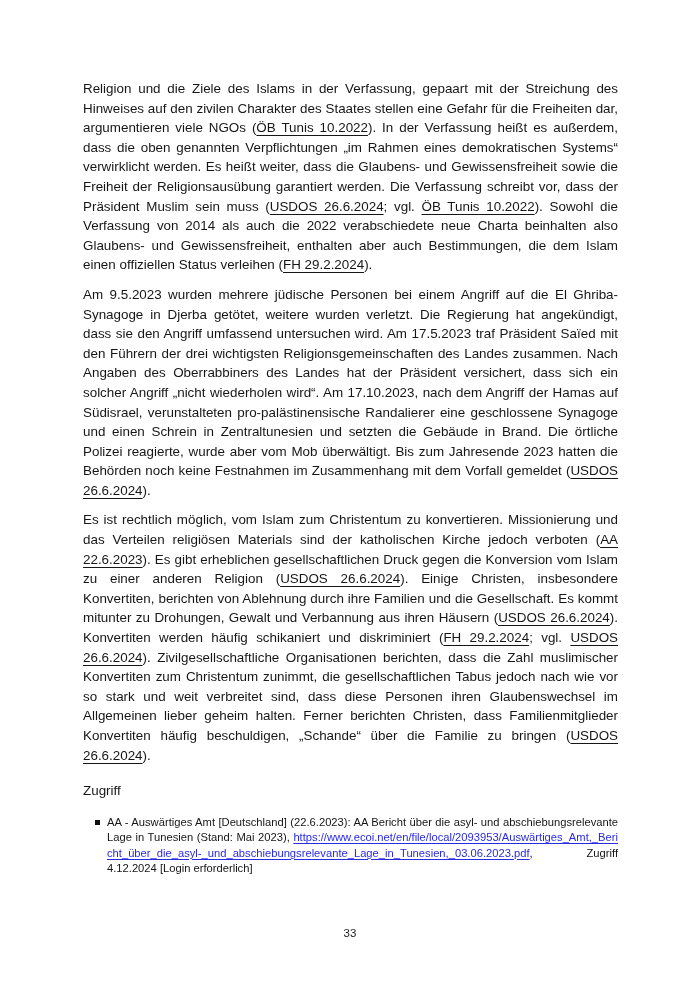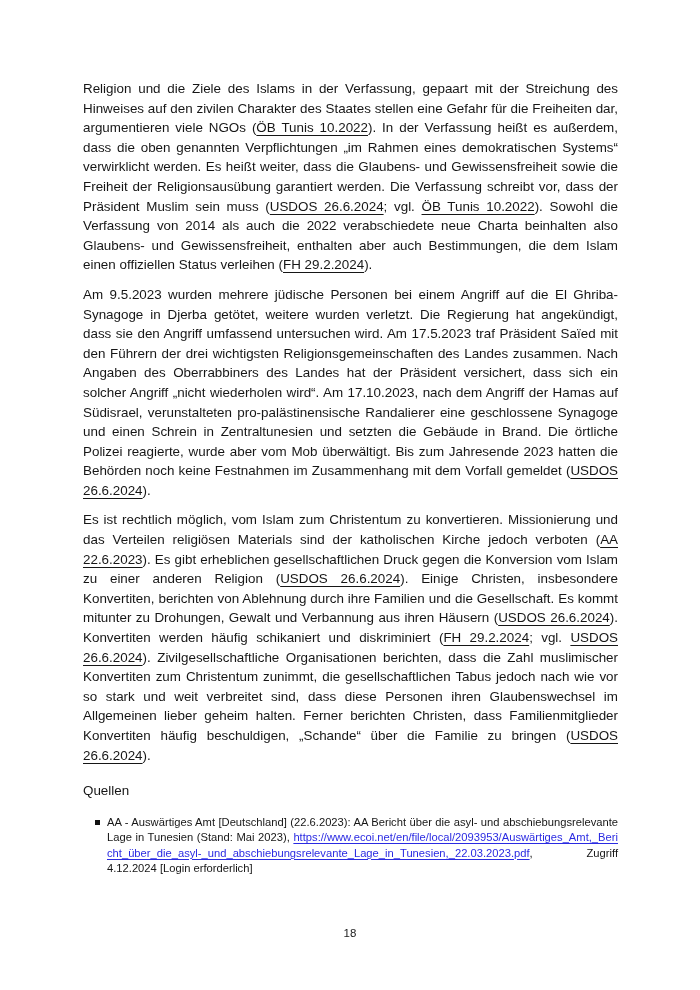--- a/index.html
+++ b/index.html
@@ -86,22 +86,22 @@
 </head>
 <body>
 
 <div class="page">
   <div class="content">
     <div id="paragraphs">
         <p class="body-paragraph">Religion und die Ziele des Islams in der Verfassung, gepaart mit der Streichung des Hinweises auf den zivilen Charakter des Staates stellen eine Gefahr für die Freiheiten dar, argumentieren viele NGOs (<span class="ref-link">ÖB Tunis 10.2022</span>). In der Verfassung heißt es außerdem, dass die oben genann­ten Verpflichtungen „im Rahmen eines demokratischen Systems“ verwirklicht werden. Es heißt weiter, dass die Glaubens- und Gewissensfreiheit sowie die Freiheit der Religionsausübung garantiert werden. Die Verfassung schreibt vor, dass der Präsident Muslim sein muss (<span class="ref-link">USDOS 26.6.2024</span>; vgl. <span class="ref-link">ÖB Tunis 10.2022</span>). Sowohl die Verfassung von 2014 als auch die 2022 verab­schiedete neue Charta beinhalten also Glaubens- und Gewissensfreiheit, enthalten aber auch Bestimmungen, die dem Islam einen offiziellen Status verleihen (<span class="ref-link">FH 29.2.2024</span>).</p>
         <p class="body-paragraph">Am 9.5.2023 wurden mehrere jüdische Personen bei einem Angriff auf die El Ghriba-Synagoge in Djerba getötet, weitere wurden verletzt. Die Regierung hat angekündigt, dass sie den Angriff umfassend untersuchen wird. Am 17.5.2023 traf Präsident Saïed mit den Führern der drei wichtigsten Religionsgemeinschaften des Landes zusammen. Nach Angaben des Oberrabbiners des Landes hat der Präsident versichert, dass sich ein solcher Angriff „nicht wiederholen wird“. Am 17.10.2023, nach dem Angriff der Hamas auf Südisrael, verunstalteten pro-palästinensische Randalierer eine geschlossene Synagoge und einen Schrein in Zentraltunesien und setzten die Gebäude in Brand. Die örtliche Polizei reagierte, wurde aber vom Mob überwältigt. Bis zum Jahresende 2023 hatten die Behörden noch keine Festnahmen im Zusammenhang mit dem Vorfall gemeldet (<span class="ref-link">USDOS 26.6.2024</span>).</p>
         <p class="body-paragraph">Es ist rechtlich möglich, vom Islam zum Christentum zu konvertieren. Missionierung und das Verteilen religiösen Materials sind der katholischen Kirche jedoch verboten (<span class="ref-link">AA 22.6.2023</span>). Es gibt erheblichen gesellschaftlichen Druck gegen die Konversion vom Islam zu einer anderen Religion (<span class="ref-link">USDOS 26.6.2024</span>). Einige Christen, insbesondere Konvertiten, berichten von Ab­lehnung durch ihre Familien und die Gesellschaft. Es kommt mitunter zu Drohungen, Gewalt und Verbannung aus ihren Häusern (<span class="ref-link">USDOS 26.6.2024</span>). Konvertiten werden häufig schikaniert und diskriminiert (<span class="ref-link">FH 29.2.2024</span>; vgl. <span class="ref-link">USDOS 26.6.2024</span>). Zivilgesellschaftliche Organisationen berichten, dass die Zahl muslimischer Konvertiten zum Christentum zunimmt, die gesellschaft­lichen Tabus jedoch nach wie vor so stark und weit verbreitet sind, dass diese Personen ihren Glaubenswechsel im Allgemeinen lieber geheim halten. Ferner berichten Christen, dass Famili­enmitglieder Konvertiten häufig beschuldigen, „Schande“ über die Familie zu bringen (<span class="ref-link">USDOS 26.6.2024</span>).</p>
       </div>
-    <div class="sources-heading">Quellen</div>
+    <div class="sources-heading">Zugriff</div>
     <ul id="sources" class="sources-list">
         <li>
           <span class="bullet"></span>
-          <div class="source-text">AA - Auswärtiges Amt [Deutschland] (22.6.2023): AA Bericht über die asyl- und abschiebungsrele­vante Lage in Tunesien (Stand: Mai 2023), <span class="url-link">https://www.ecoi.net/en/file/local/2093953/Auswärtiges_Amt,_Bericht_über_die_asyl-_und_abschiebungsrelevante_Lage_in_Tunesien,_22.03.2023.pdf</span>, Zugriff 4.12.2024 [Login erforderlich]</div>
+          <div class="source-text">AA - Auswärtiges Amt [Deutschland] (22.6.2023): AA Bericht über die asyl- und abschiebungsrele­vante Lage in Tunesien (Stand: Mai 2023), <span class="url-link">https://www.ecoi.net/en/file/local/2093953/Auswärtiges_Amt,_Bericht_über_die_asyl-_und_abschiebungsrelevante_Lage_in_Tunesien,_03.06.2023.pdf</span>, Zugriff 4.12.2024 [Login erforderlich]</div>
         </li>
       </ul>
   </div>
-  <div class="page-number">18</div>
+  <div class="page-number">33</div>
 </div>
 
 </body></html>

